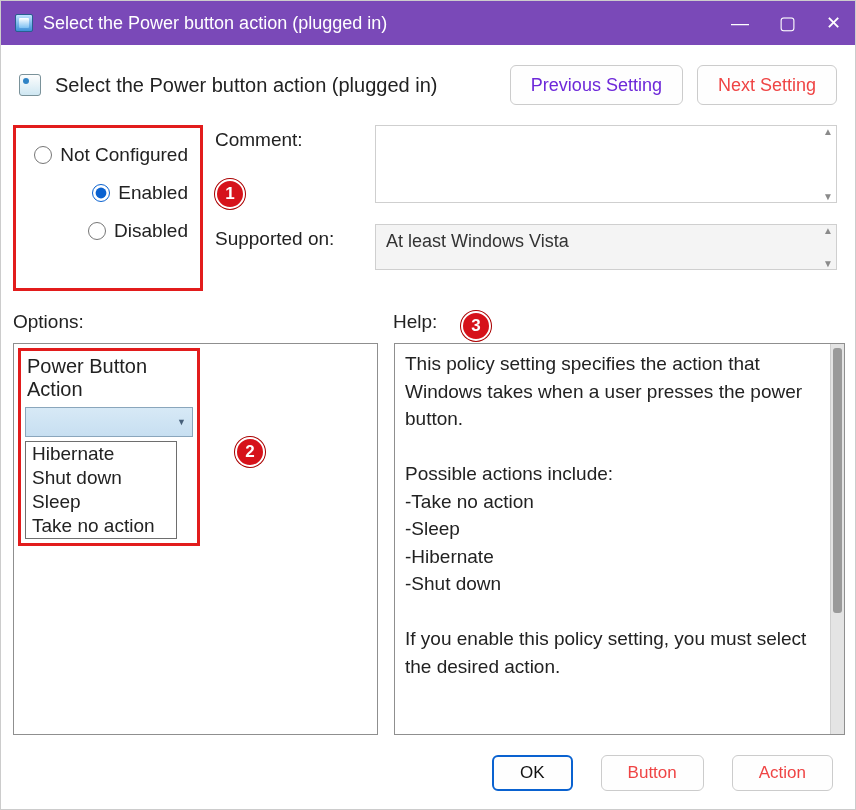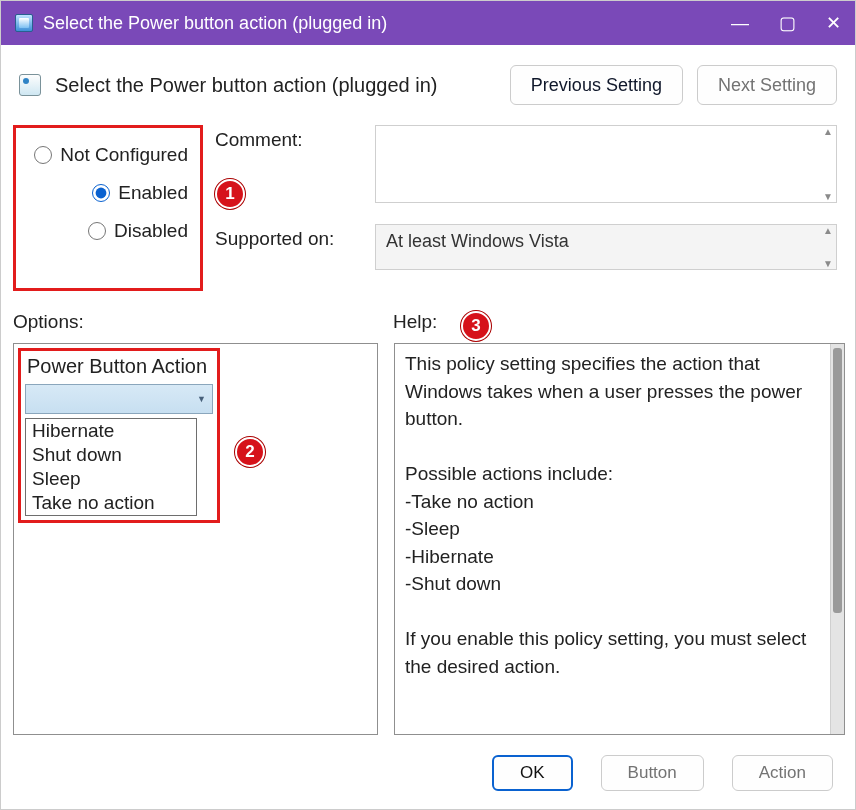--- a/index.html
+++ b/index.html
@@ -64,22 +64,22 @@
   .hdrrow .hdr-title { font-size: 20px; flex:1; }
   .btn {
     height: 40px;
     padding: 0 20px;
     border: 1px solid #ccc;
     border-radius: 6px;
     background: #fefefe;
     font-size: 18px;
     display:flex; align-items:center; justify-content:center;
   }
-  .btn.disabled { color:#0f172a; }
-  .btn:not(.disabled){ color:#737373; }
+  .btn.disabled { color:#6d28d9; }
+  .btn:not(.disabled){ color:#ef4444; }
   .upper {
     display:flex;
     padding: 10px 18px 10px 12px;
     gap: 12px;
   }
   .radiobox {
     width: 190px;
     border: 3px solid #e21c1c;
     padding: 8px 10px 10px 4px;
   }
@@ -133,21 +133,21 @@
     flex:1; min-height:0;
   }
   .options-panel {
     width: 365px;
     border:1px solid #8f8f8f;
     padding: 8px 8px;
     position:relative;
   }
   .opt-box {
     position:absolute; left:4px; top:4px;
-    width:202px;
+    width:182px;
     border:3px solid #e21c1c;
     padding:4px 0 4px 4px;
   }
   .opt-title { font-size:20px; padding:0 2px 6px 2px; }
   .combo {
     height:30px;
     background: linear-gradient(180deg,#d7e9f6,#c7dff1);
     border:1px solid #8aa6bc;
     position:relative;
     margin:0 4px 4px 0;

